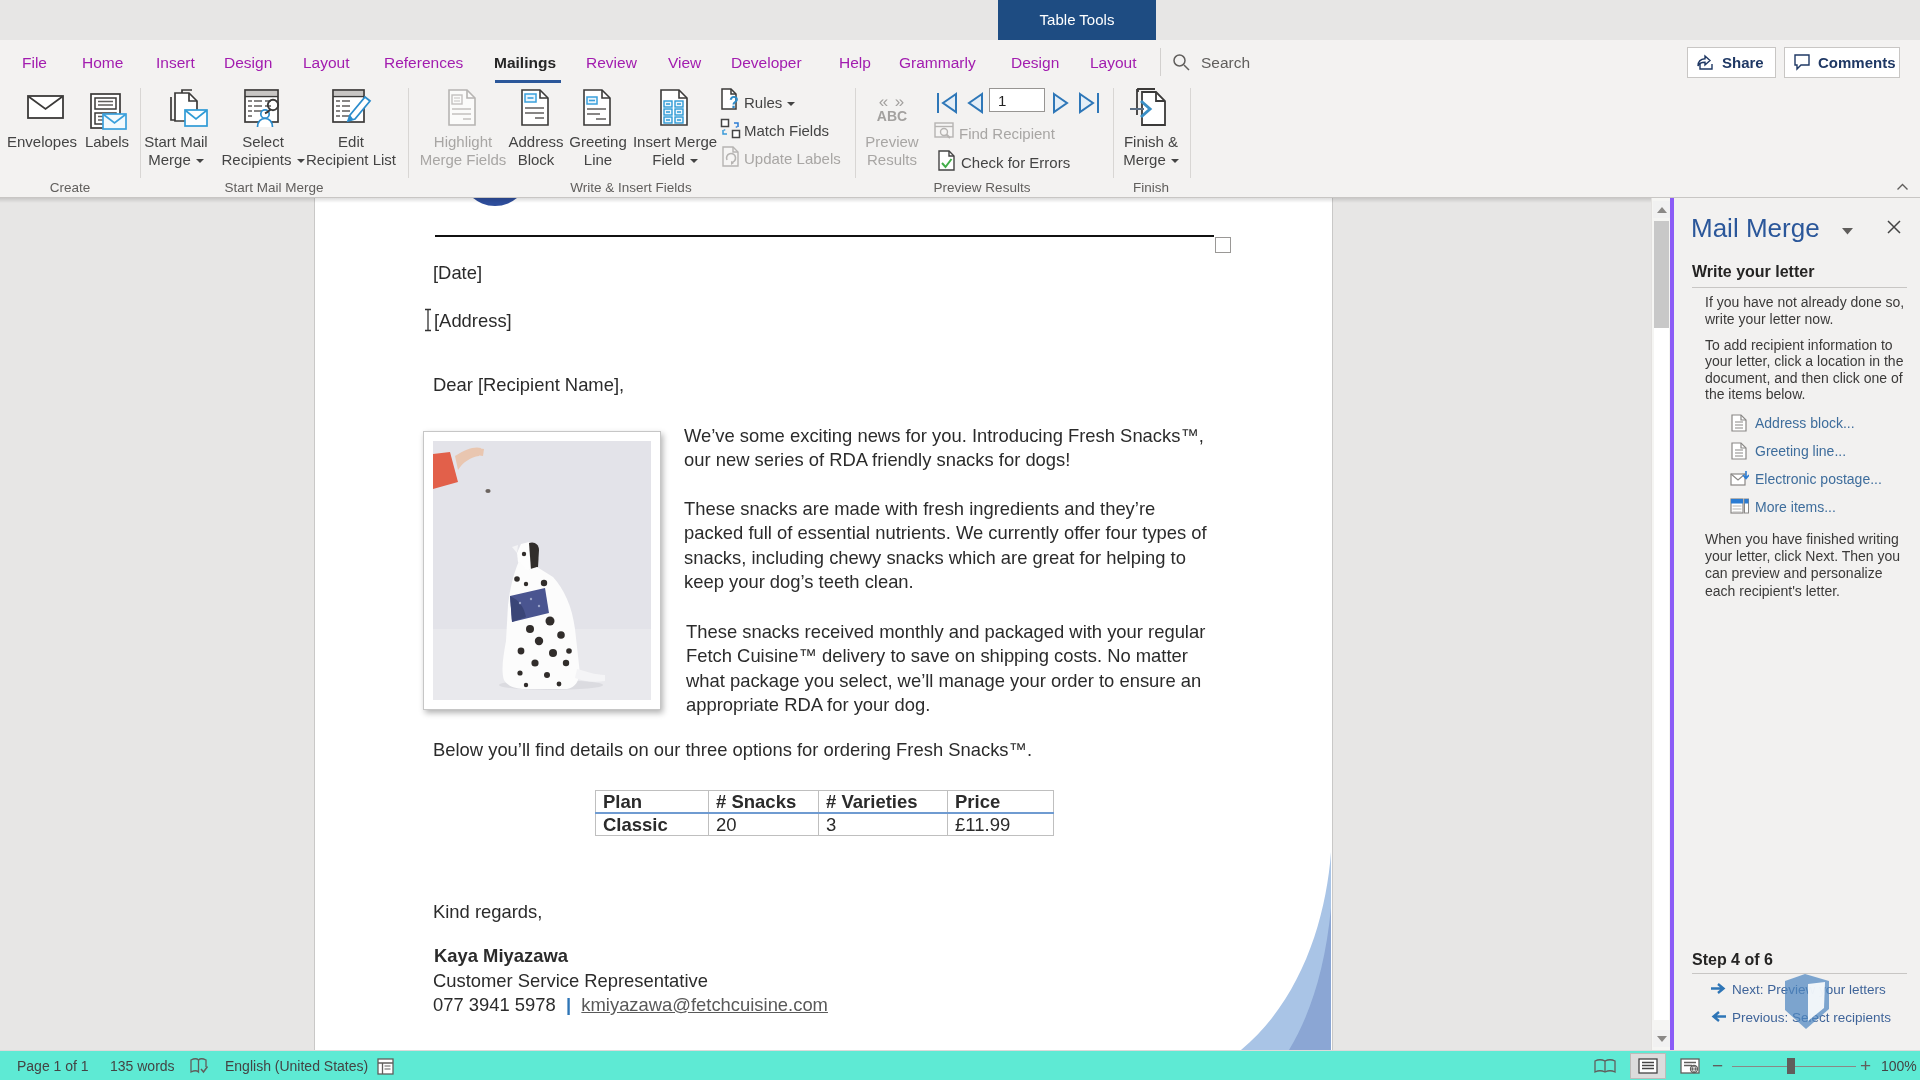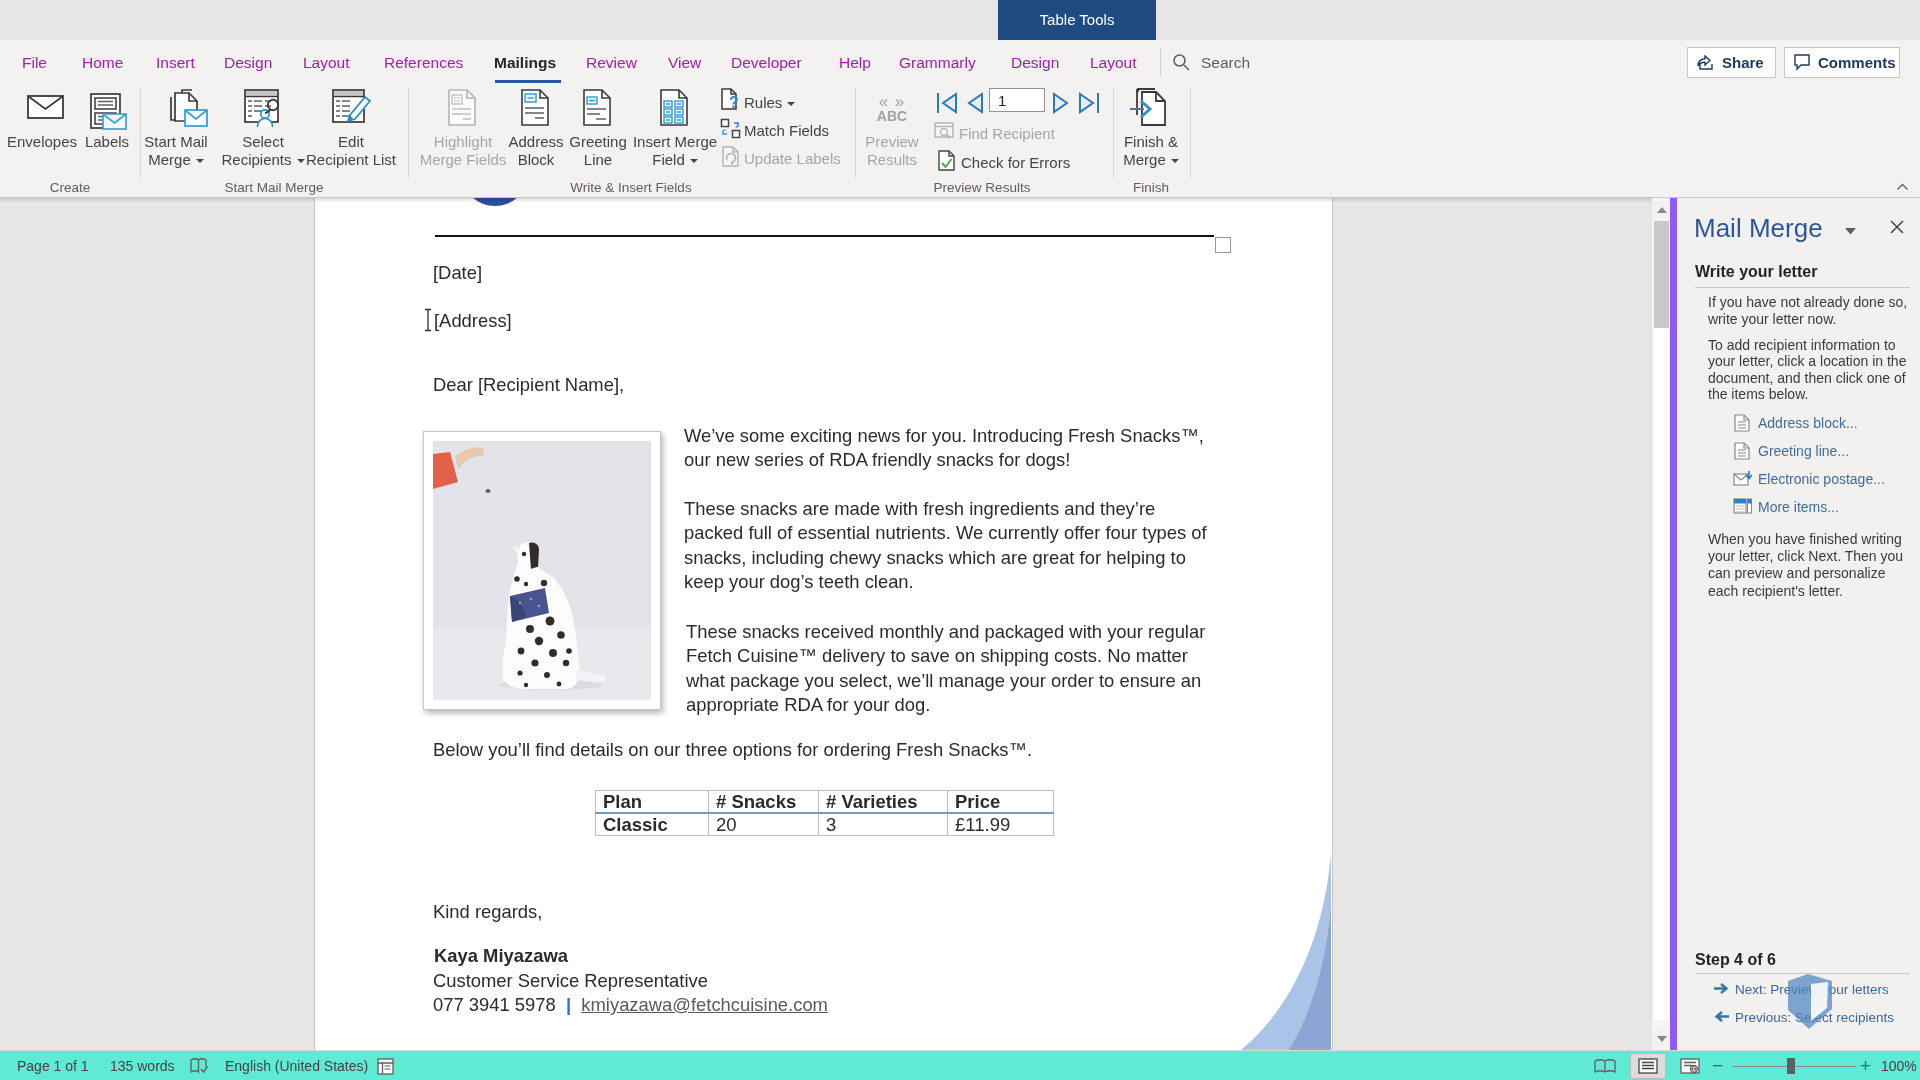--- a/index.html
+++ b/index.html
@@ -18,21 +18,21 @@
 .glabel{position:absolute;top:96px;font-size:13.5px;color:#605e5c;text-align:center;}
 .btxt{position:absolute;font-size:15px;color:#444;text-align:center;line-height:18px;}
 .grey{color:#a8a6a4;}
 .caret{display:inline-block;width:0;height:0;border-left:4px solid transparent;border-right:4px solid transparent;border-top:4.5px solid #444;margin-left:5px;vertical-align:2px;}
 
 #docarea{left:0;top:198px;width:1651px;height:852px;background:#e7e6e5;overflow:hidden;}
 #page{position:absolute;left:314px;top:0px;width:1019px;height:852px;background:#fff;border-left:1px solid #c9c8c7;border-right:1px solid #c9c8c7;}
 
 #scroll{left:1651px;top:198px;width:19px;height:852px;background:#f5f5f3;border-left:1px solid #e3e1df;}
 
-#pane{left:1670px;top:198px;width:250px;height:852px;background:#f2f1f0;border-left:7px solid #8b5cf6;}
+#pane{left:1670px;top:198px;width:250px;height:852px;background:#f2f1f0;border-left:4px solid #8b5cf6;}
 
 #status{left:0;top:1050px;width:1920px;height:39px;background:#5eead4;border-top:1px solid #dcdada;font-size:14px;color:#444;}
 .sit{position:absolute;top:0;height:30px;line-height:30px;}
 .doct{position:absolute;font-size:18.4px;color:#2b2b2b;white-space:pre-wrap;}
 .b{font-weight:700;}
 #dtable{left:280px;top:592px;border-collapse:collapse;font-size:18.5px;color:#2b2b2b;}
 #dtable th,#dtable td{border:1px solid #bfbfbf;text-align:left;padding:0 0 0 7px;height:20px;line-height:21px;font-size:18.5px;}
 #dtable th{border-bottom:2px solid #6f9bd1;height:21px;}
 .pt{position:absolute;font-size:14px;color:#3b3a39;line-height:17.2px;}
 .plink{position:absolute;font-size:14px;color:#3e6d9c;}

